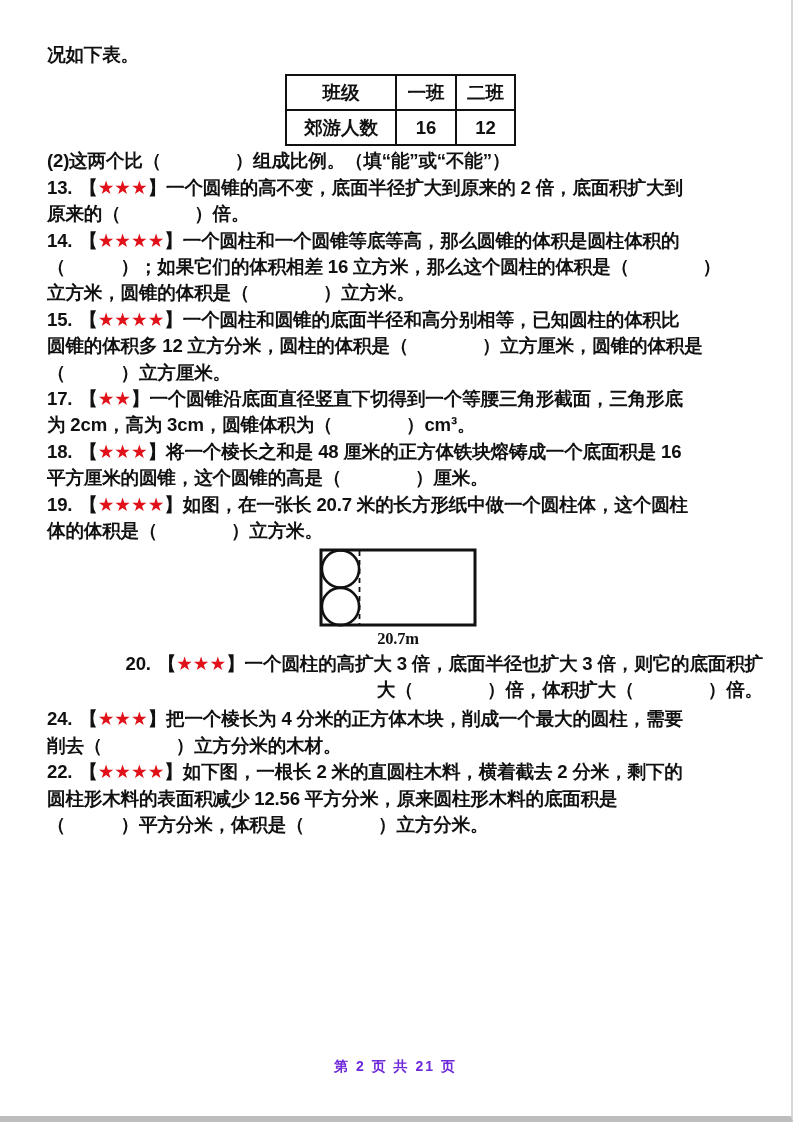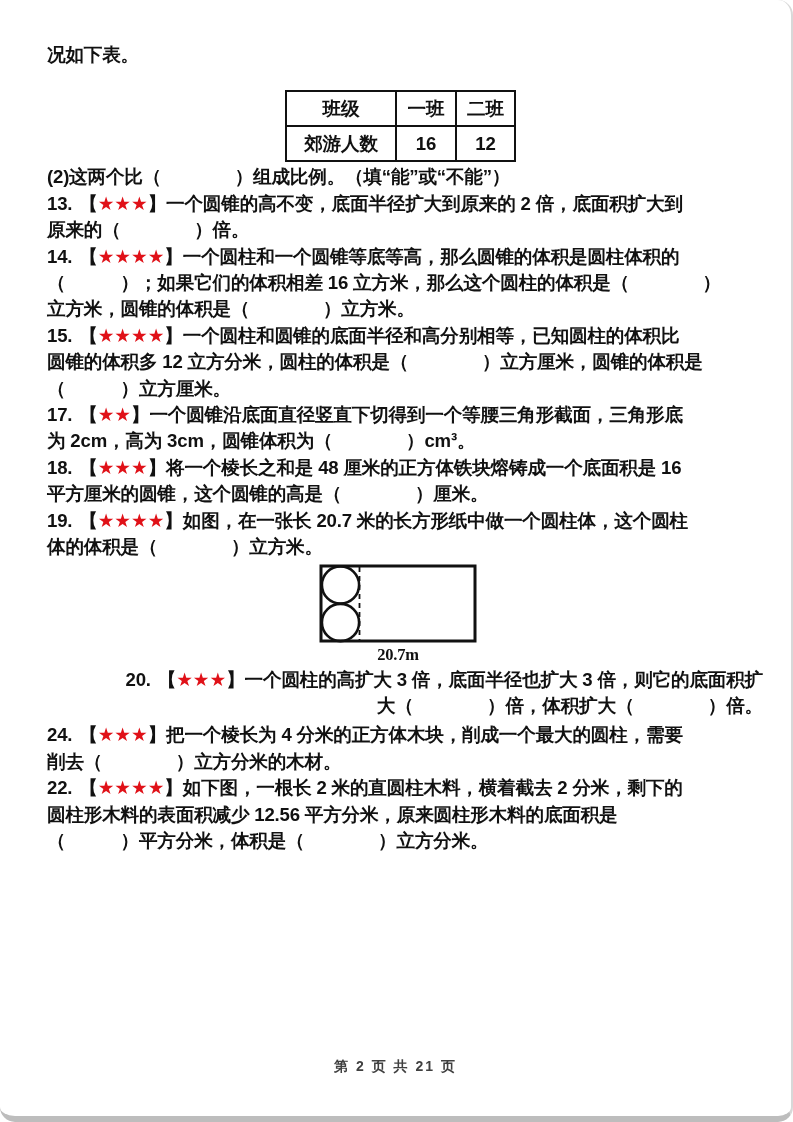--- a/index.html
+++ b/index.html
@@ -6,32 +6,31 @@
   body{
     width:793px;height:1122px;position:relative;overflow:hidden;
     font-family:"Liberation Sans","DejaVu Sans",sans-serif;
     color:#111;
   }
   .page{
     position:absolute;inset:0;background:#fff;
     border-right:2px solid #d8d8d8;
     border-bottom:6px solid #bdbdbd;
     box-sizing:border-box;
-    border-radius:15px;
   }
   .content{
     position:absolute;left:47px;top:42px;width:716px;
     font-size:18.6px;line-height:26.4px;font-weight:700;
     letter-spacing:-0.2px;
   }
   p{margin:0;}
   .pre{white-space:pre-line;}
   
   table.trip{
-    border-collapse:collapse;margin:22px 0 2px 238px;
+    border-collapse:collapse;margin:6px 0 2px 238px;
     font-size:18.6px;font-weight:700;
   }
   table.trip td{
     border:2px solid #111;text-align:center;vertical-align:middle;
     height:33px;padding:0 4px;box-sizing:content-box;
   }
   td.c1{width:100px;} td.c2{width:50px;} td.c3{width:49px;}
   
   .q{margin:0;}
   .qnum{margin-right:7px;}
@@ -41,21 +40,21 @@
   .fig{margin:3px 0 0 272px;height:101px;}
   .fig svg{display:block;}
   .fig-label{
     font-family:"Liberation Serif","DejaVu Serif",serif;
     font-weight:700;
   }
   
   .footer{
     position:absolute;left:0;top:1058px;width:100%;
     text-align:center;font-size:14px;font-weight:700;
-    letter-spacing:2px;color:#404040;
+    letter-spacing:2px;color:#6d28d9;
   }
 </style>
 </head>
 <body>
 
 <div class="page">
   <div class="content">
 
     <p>况如下表。</p>
 

